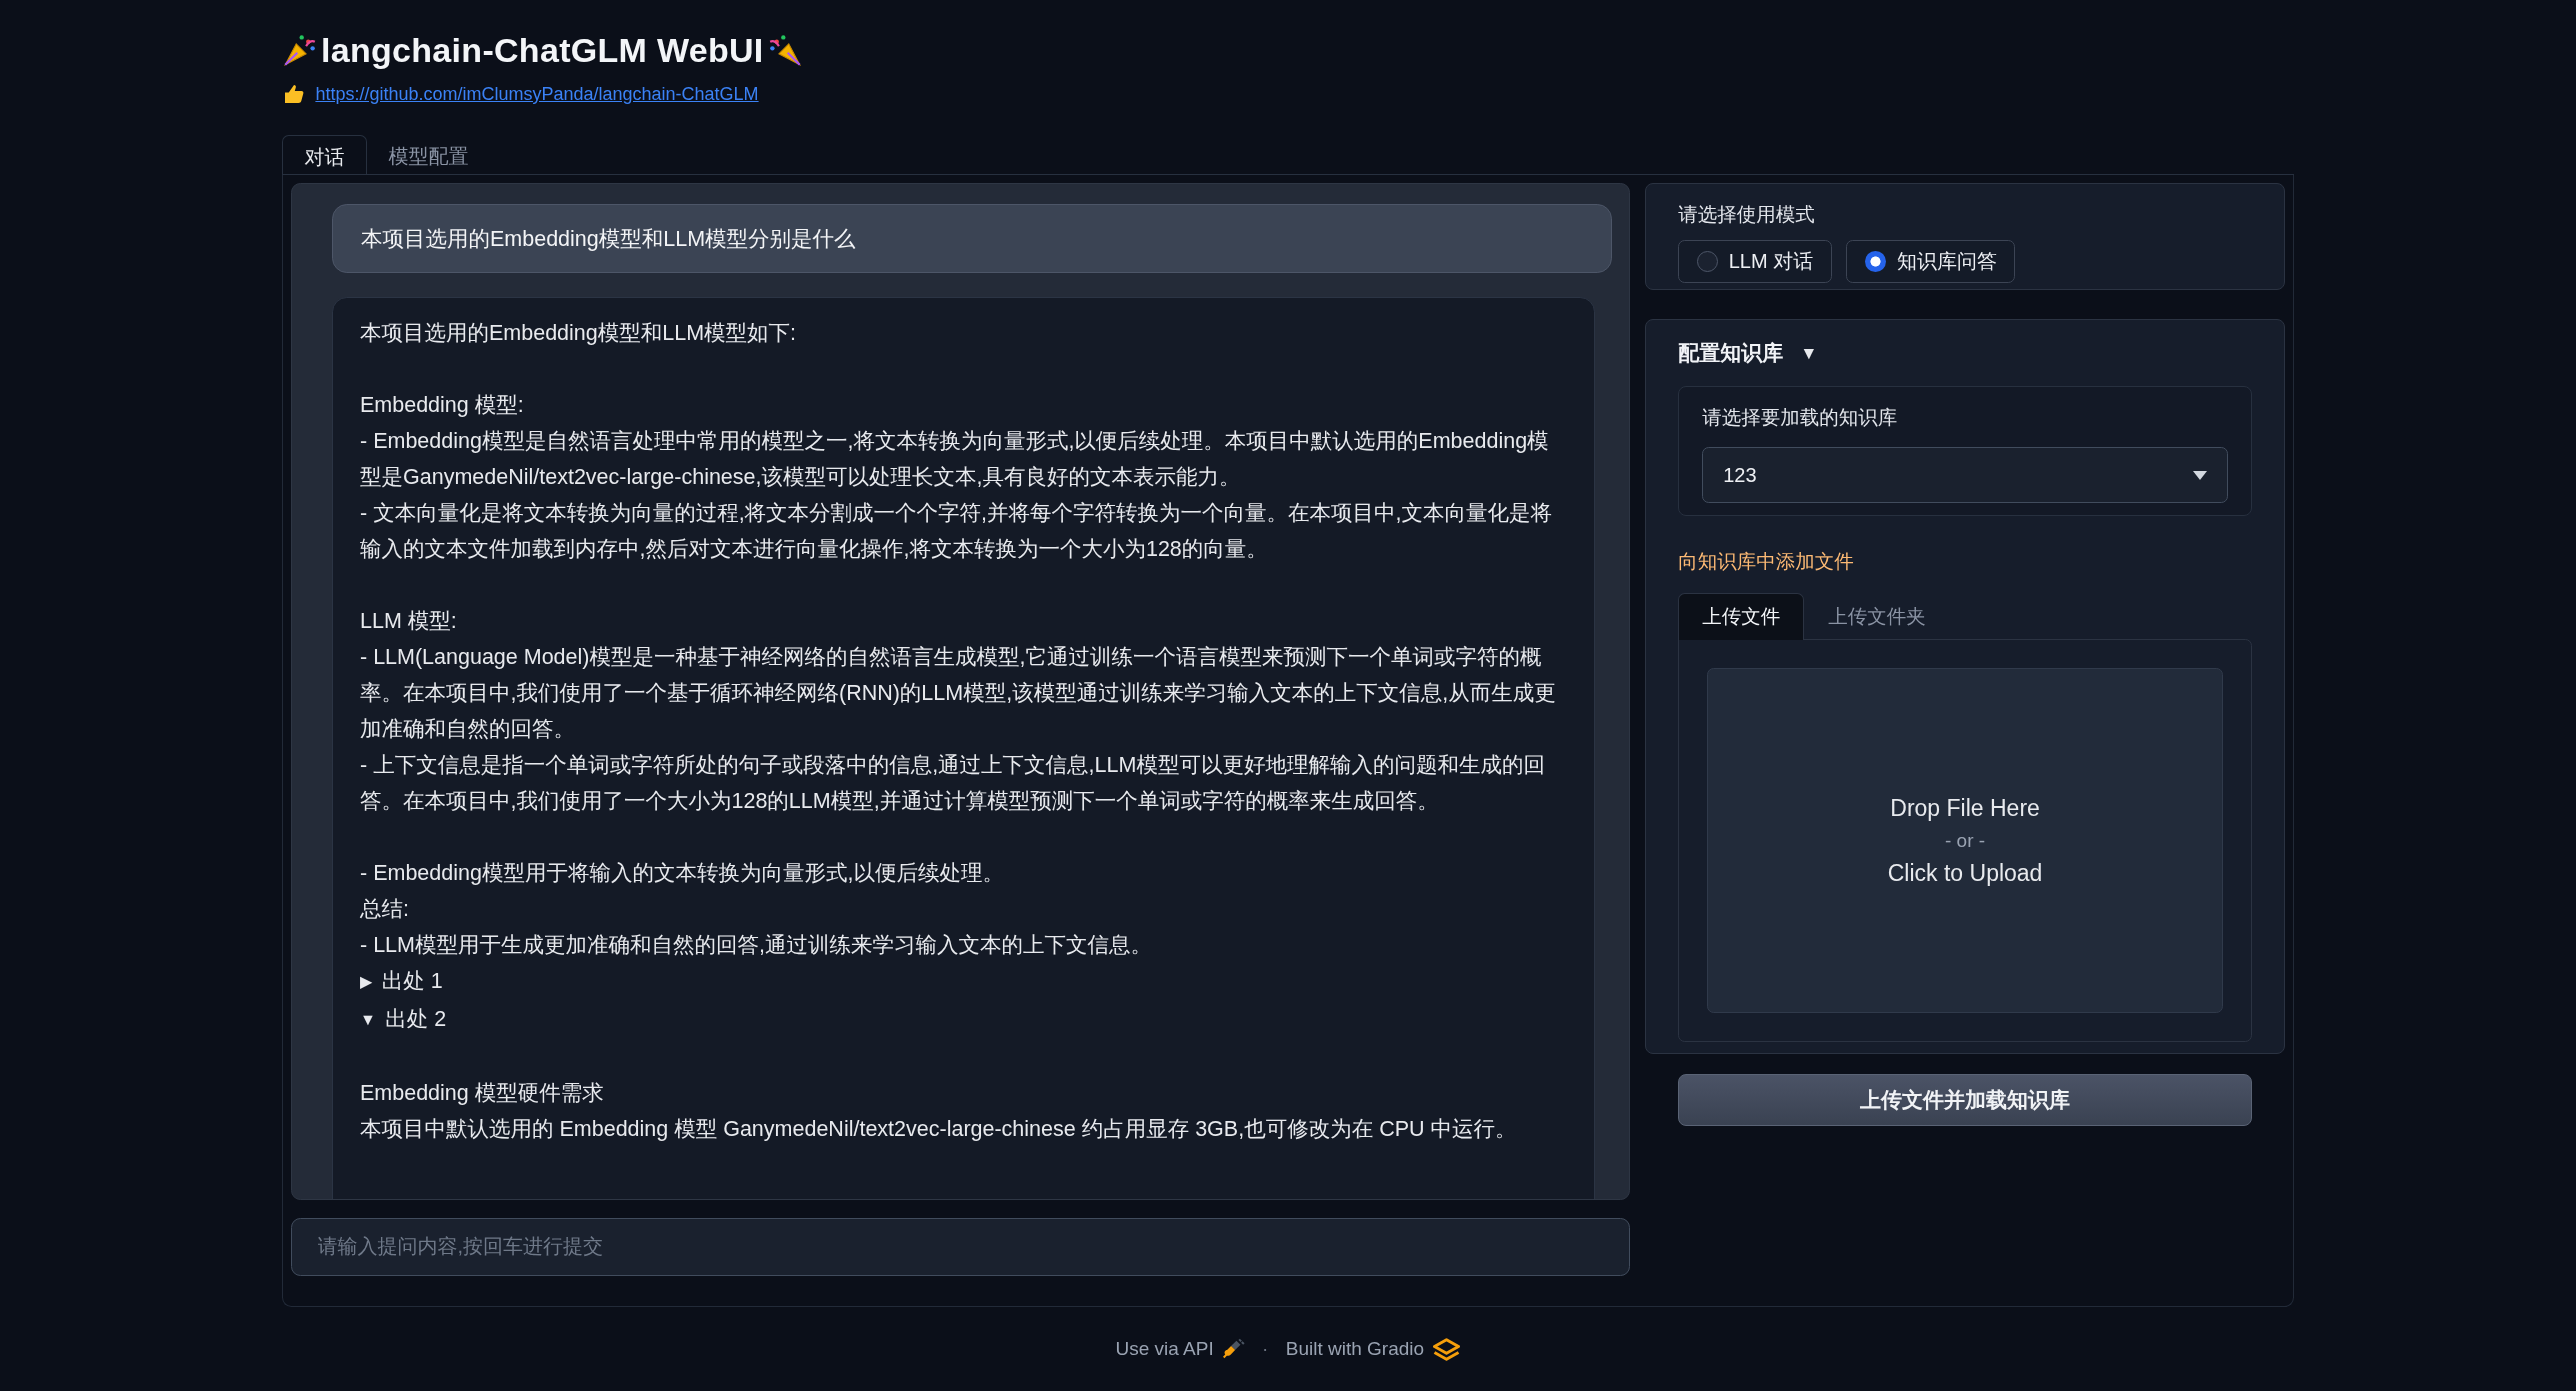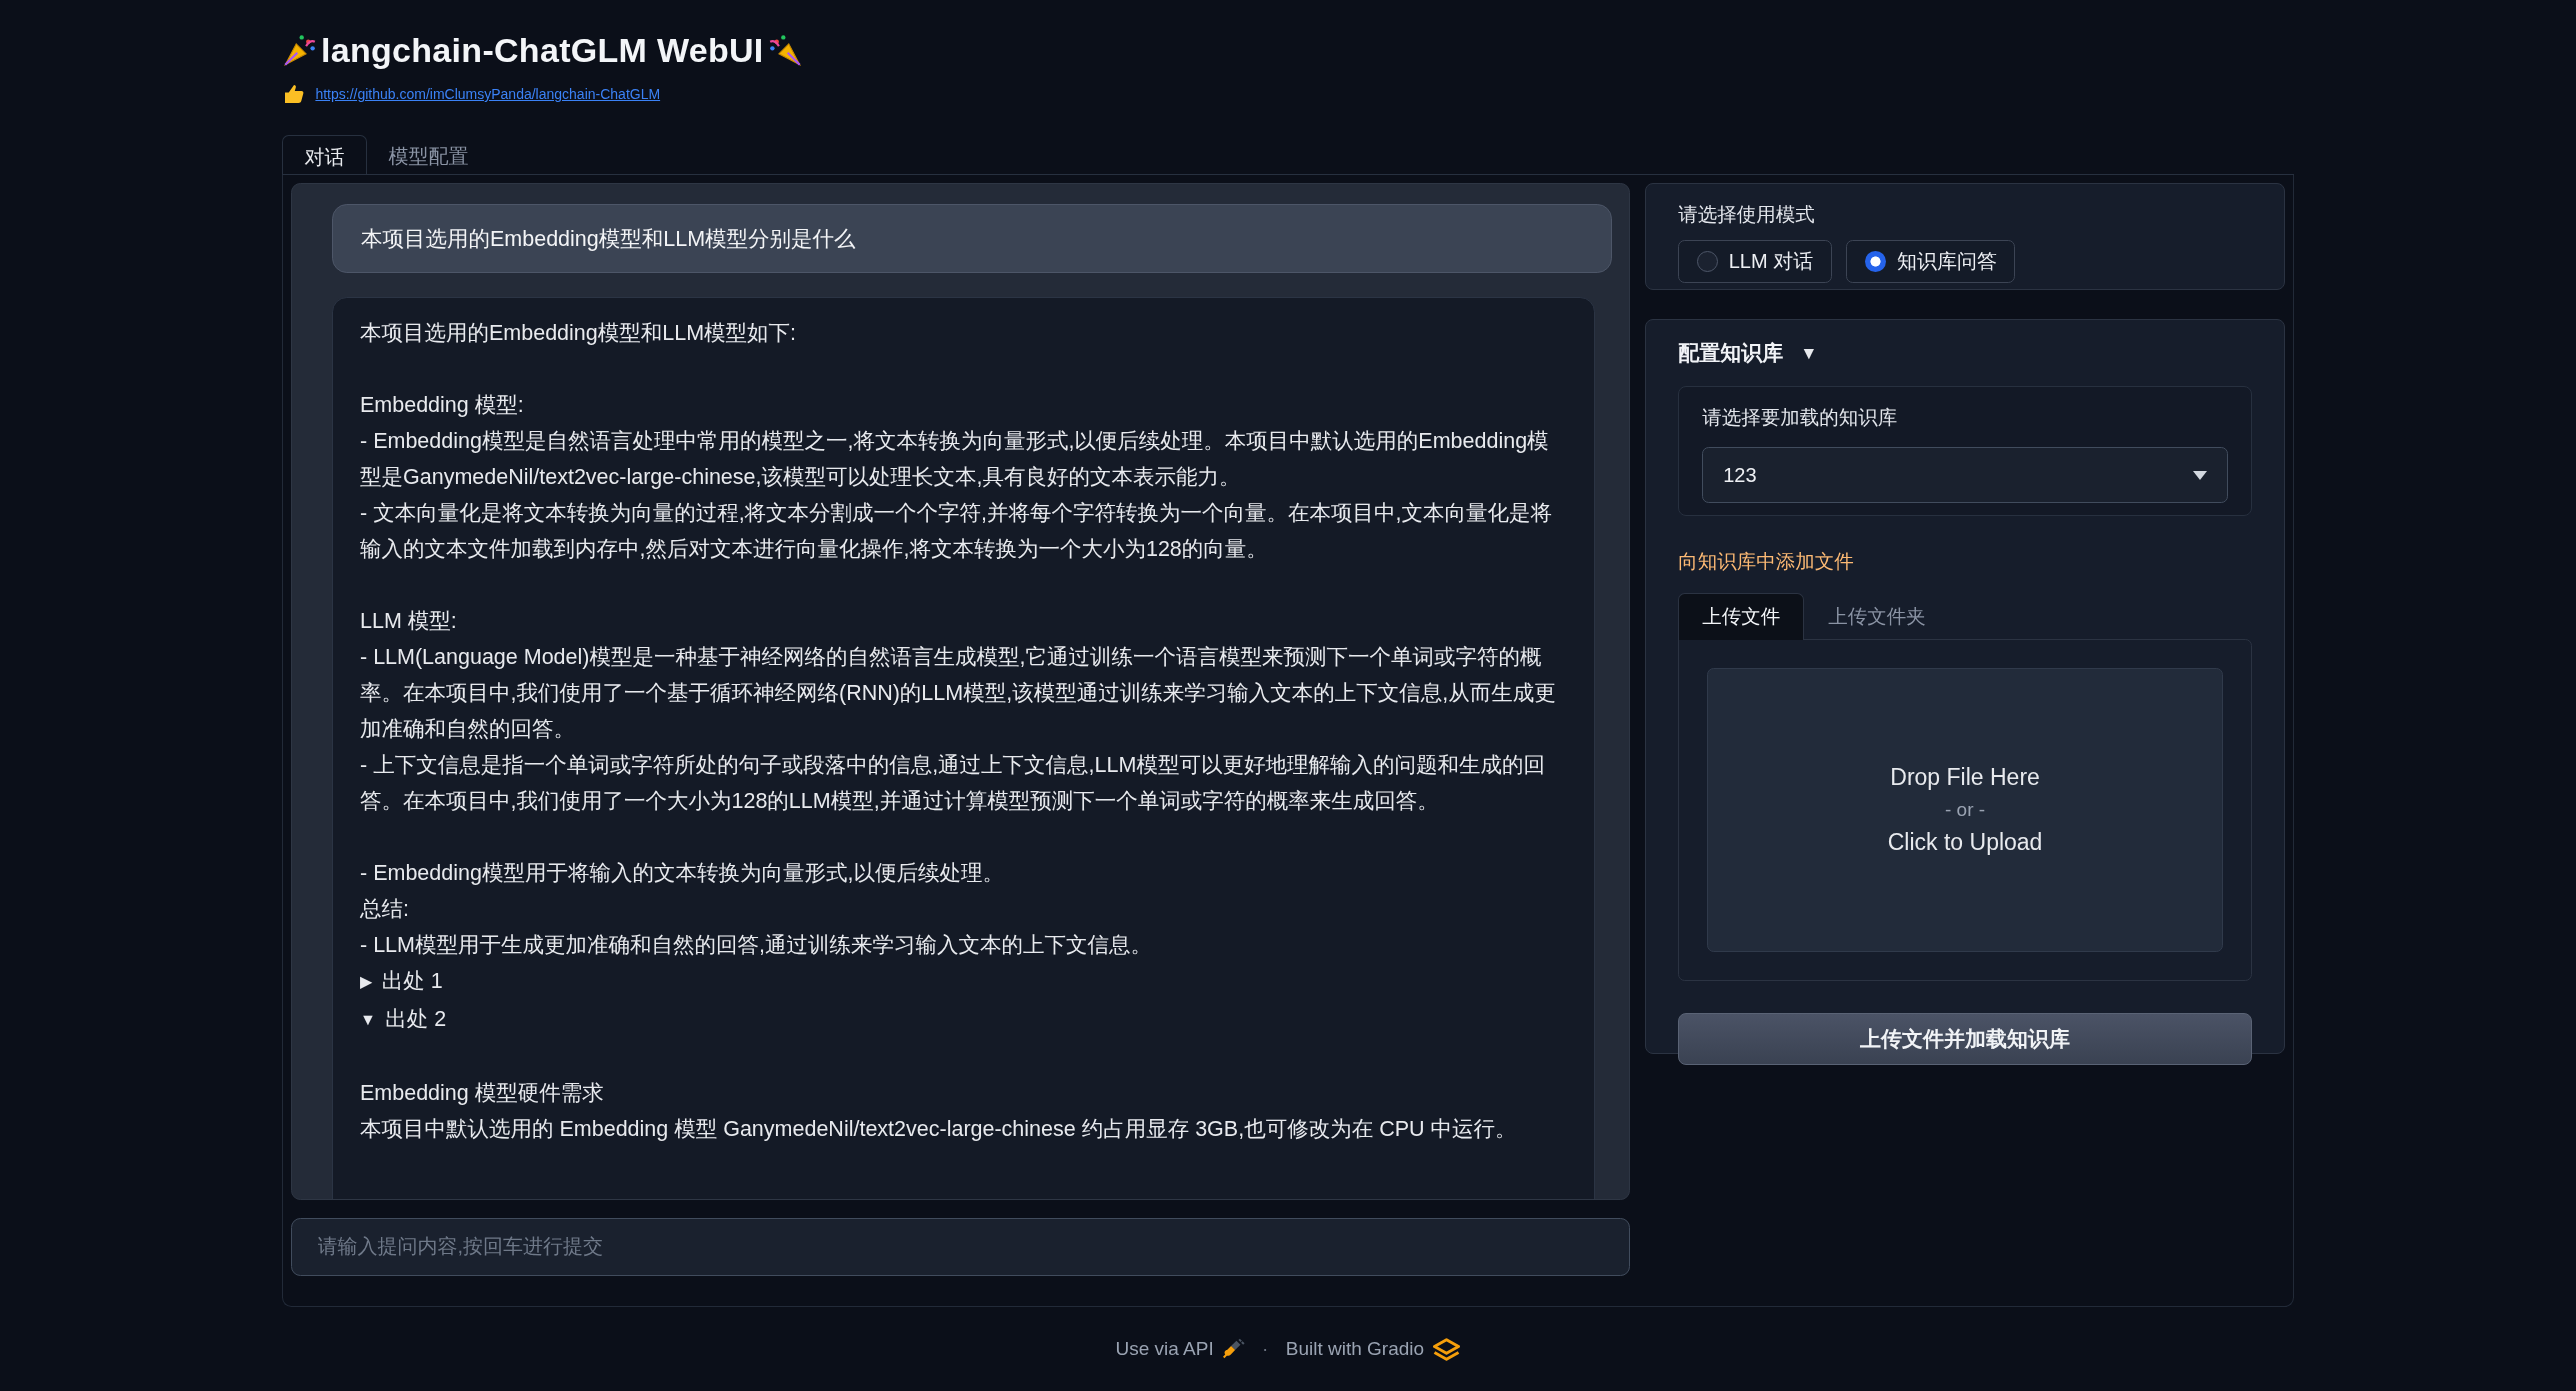--- a/index.html
+++ b/index.html
@@ -10,21 +10,21 @@
     color: #e8eaee;
   }
   .content { width: 2012px; margin: 0 auto; padding-top: 31px; }
 
   
   .title-row { display: flex; align-items: center; gap: 4px; }
   .title-row h1 { font-size: 34px; font-weight: 700; color: #f3f5f8; letter-spacing: 0.3px; }
   .icon-svg { display: inline-block; vertical-align: middle; }
   .flip { transform: scaleX(-1); }
   .link-row { margin-top: 12px; display: flex; align-items: center; gap: 9.4px; }
-  .link-row a { color: #3b82f6; font-size: 14px; text-decoration: underline; }
+  .link-row a { color: #3b82f6; font-size: 18px; text-decoration: underline; }
 
   
   .tabbar { margin-top: 29.5px; display: flex; align-items: flex-end; border-bottom: 0.7px solid #27303f; height: 39px; }
   .tab { background: transparent; border: none; color: #8a93a4; font-size: 20px; padding: 8px 21.5px; cursor: pointer;
          font-family: inherit; height: 39px; }
   .tab.active { background: #0b0f19; color: #e8eaee; border: 0.7px solid #27303f; border-bottom: none;
                 border-radius: 6.7px 6.7px 0 0; margin-bottom: -0.7px; }
 
   
   .panel { border: 0.7px solid #222a38; border-top: none; border-radius: 0 0 9.4px 9.4px; height: 1132px;
@@ -64,21 +64,21 @@
   .dropdown { margin-top: 16px; height: 56px; background: #1a212e; border: 0.7px solid #414c5d; border-radius: 6.7px;
               display: flex; align-items: center; justify-content: space-between; padding: 0 20px; cursor: pointer; }
   .dropdown .val { font-size: 20px; color: #eef0f4; }
   .caret-shape { width: 0; height: 0; border-left: 7.4px solid transparent; border-right: 7.4px solid transparent;
                  border-top: 9.4px solid #d3d8e0; }
   .add-label { margin-top: 32px; font-size: 19.5px; color: #fdba74; }
   .up-tabs { margin-top: 17.4px; display: flex; align-items: flex-end; }
   .up-tab { font-size: 19.5px; color: #8a93a4; padding: 9.4px 23px; background: transparent; border: 0.7px solid transparent;
             border-bottom: none; cursor: pointer; font-family: inherit; }
   .up-tab.active { background: #0c1018; color: #f3f5f8; border-color: #2b3342; border-radius: 6.7px 6.7px 0 0; }
-  .up-content { border: 0.7px solid #2b3342; border-radius: 0 6.7px 6.7px 6.7px; height: 342px; padding: 28px; margin-top: -0.7px; }
+  .up-content { border: 0.7px solid #2b3342; border-radius: 0 6.7px 6.7px 6.7px; height: 403px; padding: 28px; margin-top: -0.7px; }
   .dropzone { height: 100%; background: #222b3a; border: 0.7px solid #303a4b; border-radius: 6.7px;
               display: flex; flex-direction: column; align-items: center; justify-content: center; cursor: pointer; }
   .dz1, .dz3 { font-size: 23px; color: #e8eaee; line-height: 34px; }
   .dz2 { font-size: 19px; color: #9aa3b2; line-height: 31px; }
   .upload-btn { margin-top: 32px; width: 100%; height: 52px; border-radius: 8px; border: 0.7px solid #5a6375;
                 background: linear-gradient(180deg, #4b5366, #3a4252); color: #f1f3f6; font-size: 21px;
                 font-weight: 600; cursor: pointer; font-family: inherit; }
 
   
   .footer { margin-top: 31px; display: flex; align-items: center; justify-content: center; gap: 9.4px;

